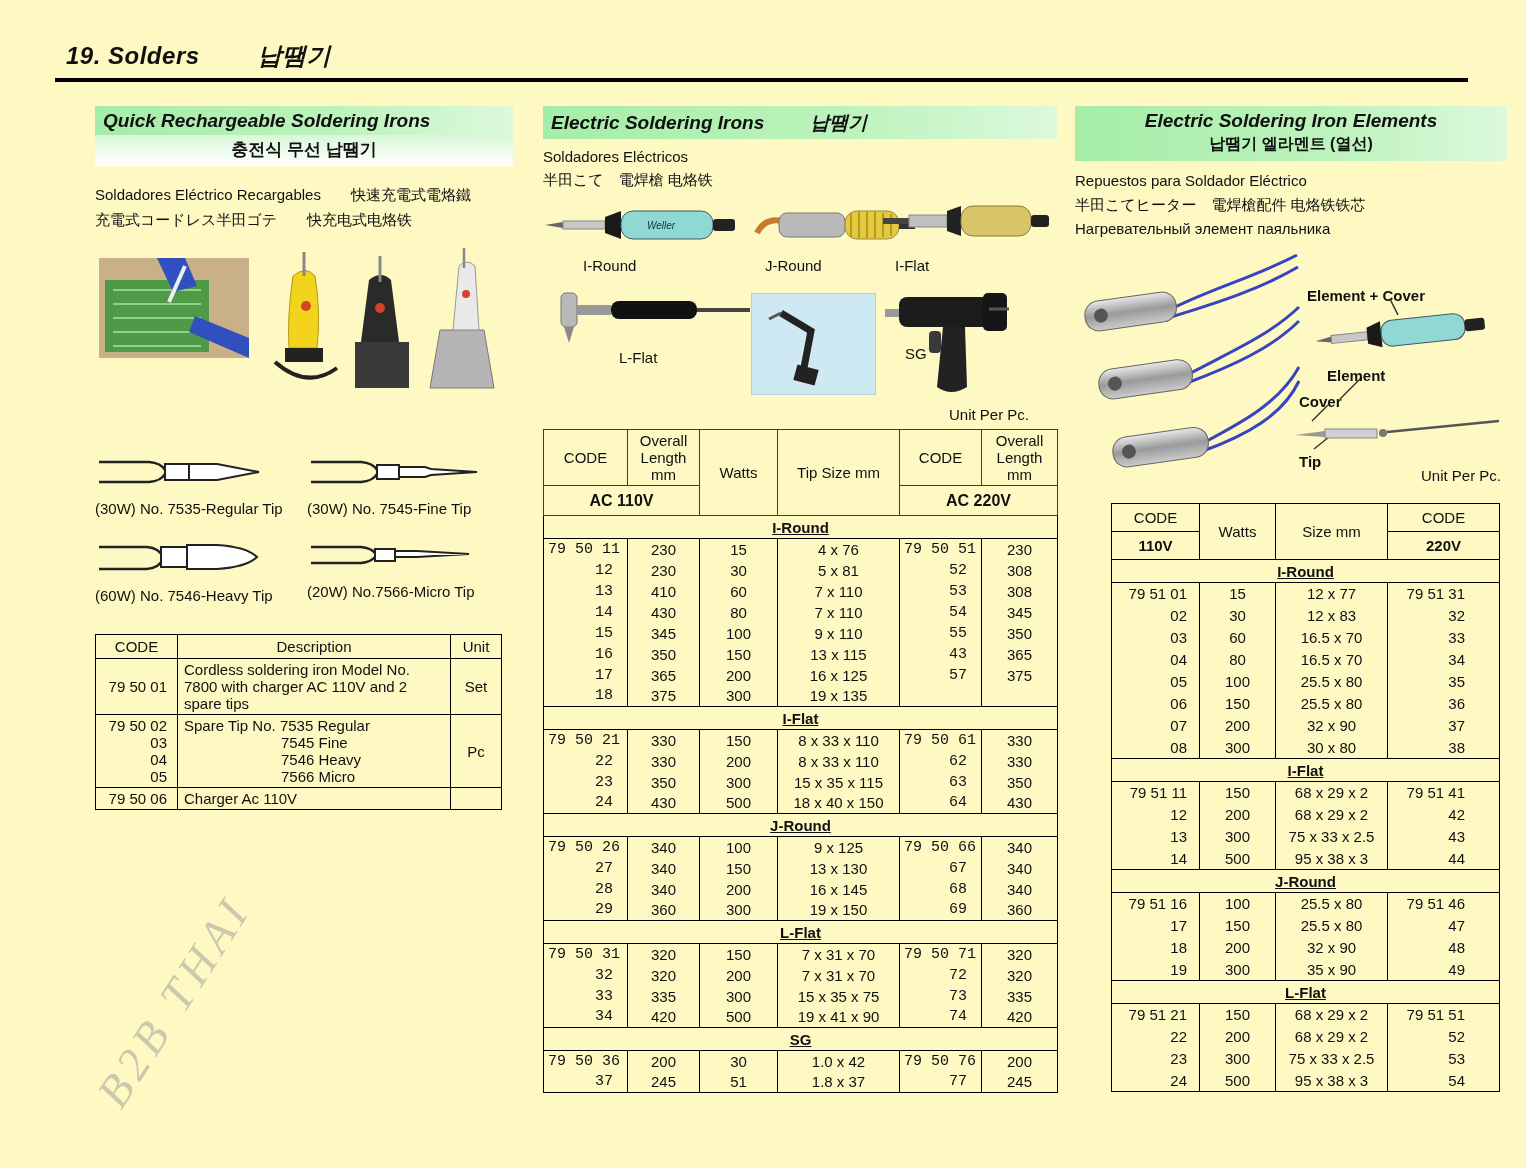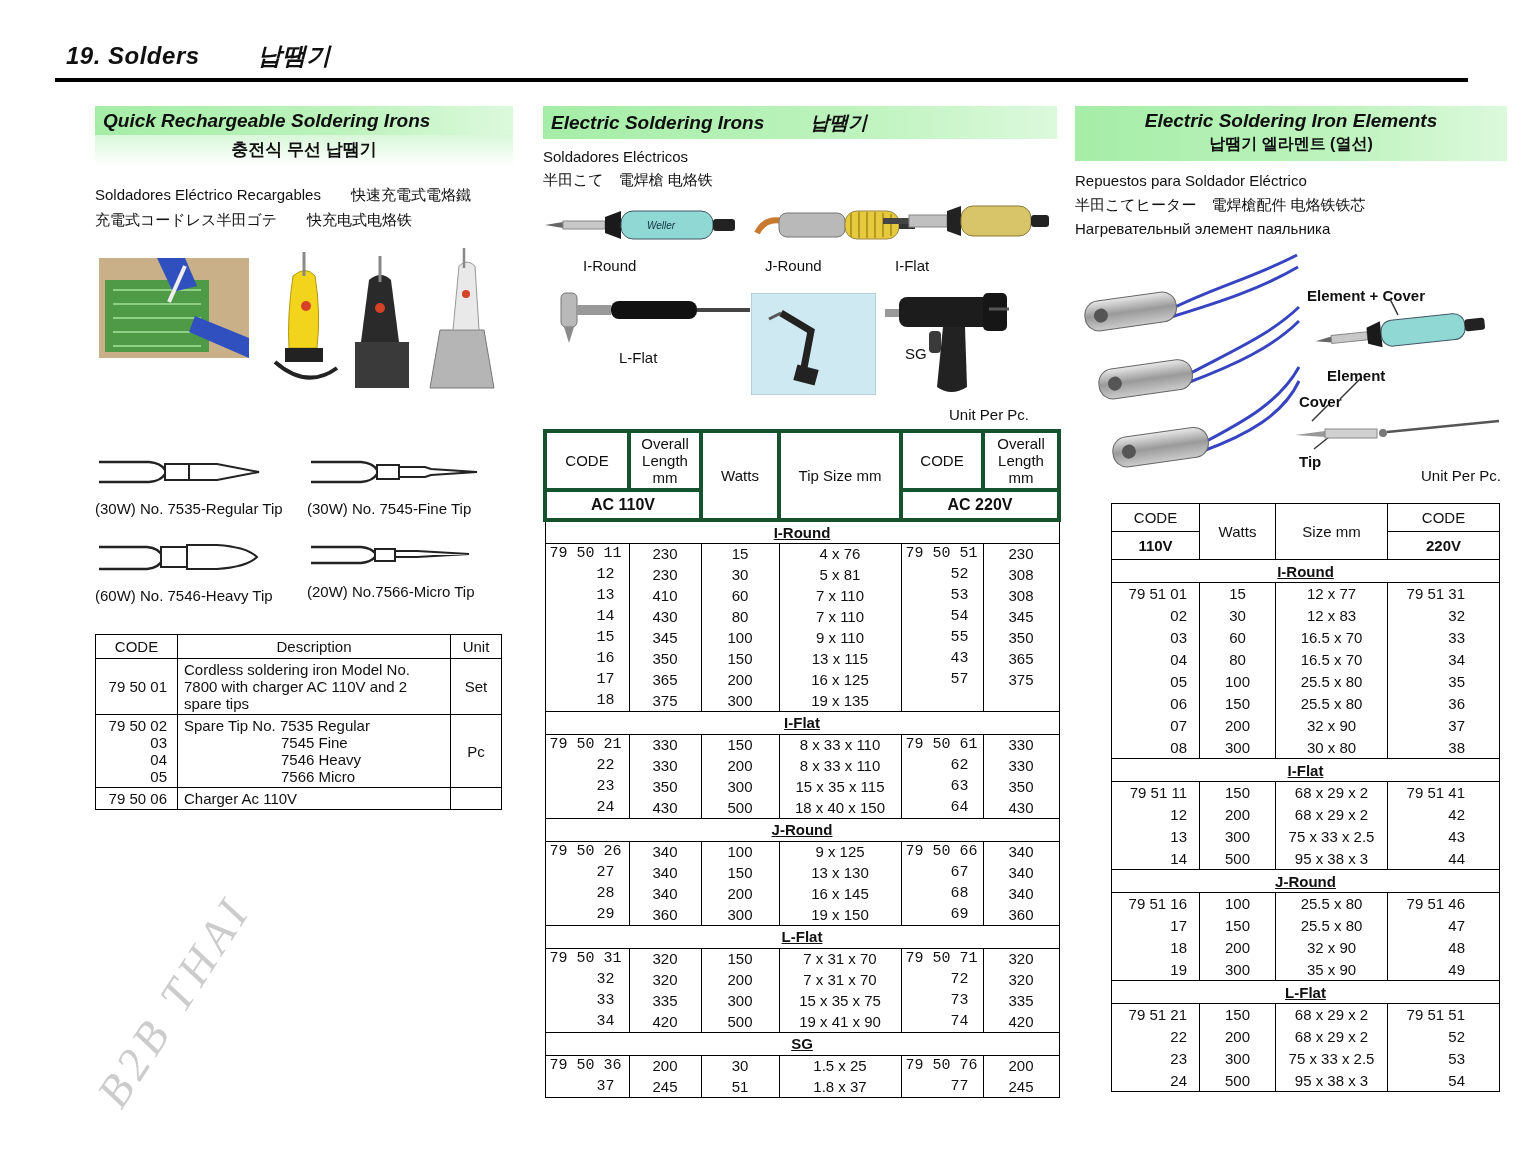--- a/index.html
+++ b/index.html
@@ -1,17 +1,17 @@
 <!DOCTYPE html>
 <html><head>
 <meta charset="utf-8">
 <style>
   * { box-sizing: border-box; }
   body { margin: 0; background: #e9e9e9; }
-  #page { position: relative; width: 1526px; height: 1168px; background: #ffffff;
+  #page { position: relative; width: 1526px; height: 1168px; background: #fef9c3;
           font-family: "Liberation Sans", "DejaVu Sans", sans-serif; color: #101010; overflow: hidden; }
 
   .page-header { position: absolute; left: 66px; top: 40px; font-size: 24px; font-weight: bold; font-style: italic; letter-spacing: .5px; }
   .page-header .kr { margin-left: 58px; }
   .header-rule { position: absolute; left: 55px; top: 78px; width: 1413px; height: 4px; background: #000; }
 
   .col { position: absolute; top: 106px; margin-left: 40px; }
   #col1 { left: 55px;  width: 418px; }
   #col2 { left: 503px; width: 514px; }
   #col3 { left: 1035px; width: 432px; }
@@ -44,21 +44,21 @@
   .t1 .unitcol { text-align: center; vertical-align: middle; }
   .t1 .subdesc { padding-left: 97px; }
 
   .c2-images { position: relative; height: 228px; margin-top: 4px; }
   .c2-images svg { position: absolute; }
   .imglabel { position: absolute; font-size: 15px; }
   .unitnote { position: absolute; font-size: 15px; }
   #col2 .unitnote { right: 28px; bottom: 0; }
 
   .t2 { border-collapse: collapse; margin-top: 6px; font-size: 15px; table-layout: fixed; width: 514px; border: 1.5px solid #000; }
-  .t2 th { border: 4px solid #14532d; font-weight: normal; font-size: 15px; padding: 2px; text-align: center; vertical-align: middle; }
+  .t2 th { border: 1px solid #14532d; font-weight: normal; font-size: 15px; padding: 2px; text-align: center; vertical-align: middle; }
   .t2 tr.h1row th { height: 56px; }
   .t2 th.ac { font-weight: bold; font-size: 16px; height: 30px; }
   .t2 td { border-left: 1px solid #000; border-right: 1px solid #000; padding: 0 4px; height: 21px; white-space: nowrap; }
   .t2 td.sec, .t3 td.sec { border-top: 1px solid #000; border-bottom: 1px solid #000; text-align: center; height: 23px; }
   .secname { font-weight: bold; text-decoration: underline; }
   .t2 td.cc { text-align: right; padding-right: 14px; font-family: Liberation Mono, monospace; }
   .t2 td.num, .t3 td.num { text-align: center; }
 
   .c3-images { position: relative; height: 252px; margin-top: 6px; }
   .c3-images svg { position: absolute; }
@@ -473,21 +473,21 @@
             <td class="cc">74</td>
             <td class="num">420</td>
           </tr>
           <tr>
             <td class="sec" colspan="6"><span class="secname">SG</span></td>
           </tr>
           <tr>
             <td class="cc">79 50 36</td>
             <td class="num">200</td>
             <td class="num">30</td>
-            <td class="num">1.5 x 25</td>
+            <td class="num">1.0 x 42</td>
             <td class="cc">79 50 76</td>
             <td class="num">200</td>
           </tr>
           <tr>
             <td class="cc">37</td>
             <td class="num">245</td>
             <td class="num">51</td>
             <td class="num">1.8 x 37</td>
             <td class="cc">77</td>
             <td class="num">245</td>

